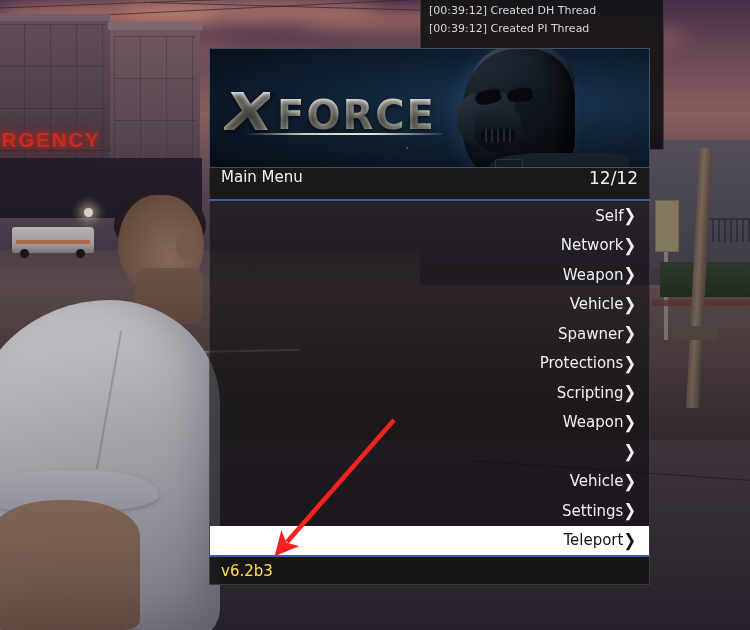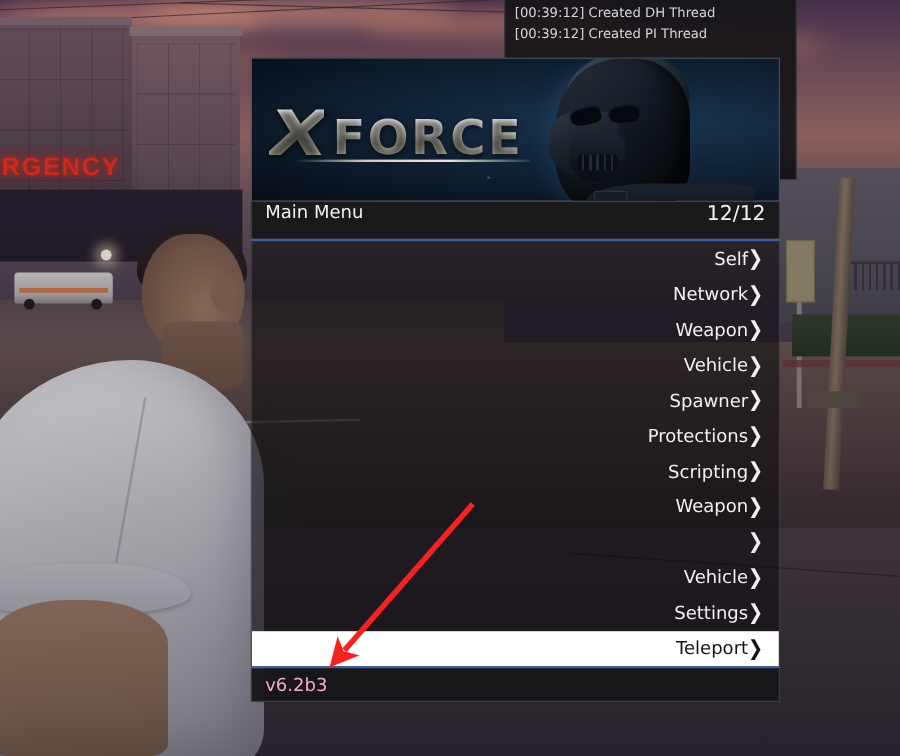--- a/index.html
+++ b/index.html
@@ -427,21 +427,21 @@
   }
 
   
   .menu-footer {
     height: 28px;
     display: flex;
     align-items: center;
     padding: 0 11px;
     box-sizing: border-box;
     background: rgba(22,22,24,.95);
-    color: #f9a8d4;
+    color: #fde047;
     font-size: 15px;
     border-left: 1px solid rgba(120,125,135,.35);
     border-right: 1px solid rgba(120,125,135,.35);
     border-bottom: 1px solid rgba(120,125,135,.35);
     text-align: right;
   }
 
   
   .annotation-arrow {
     position: absolute;

